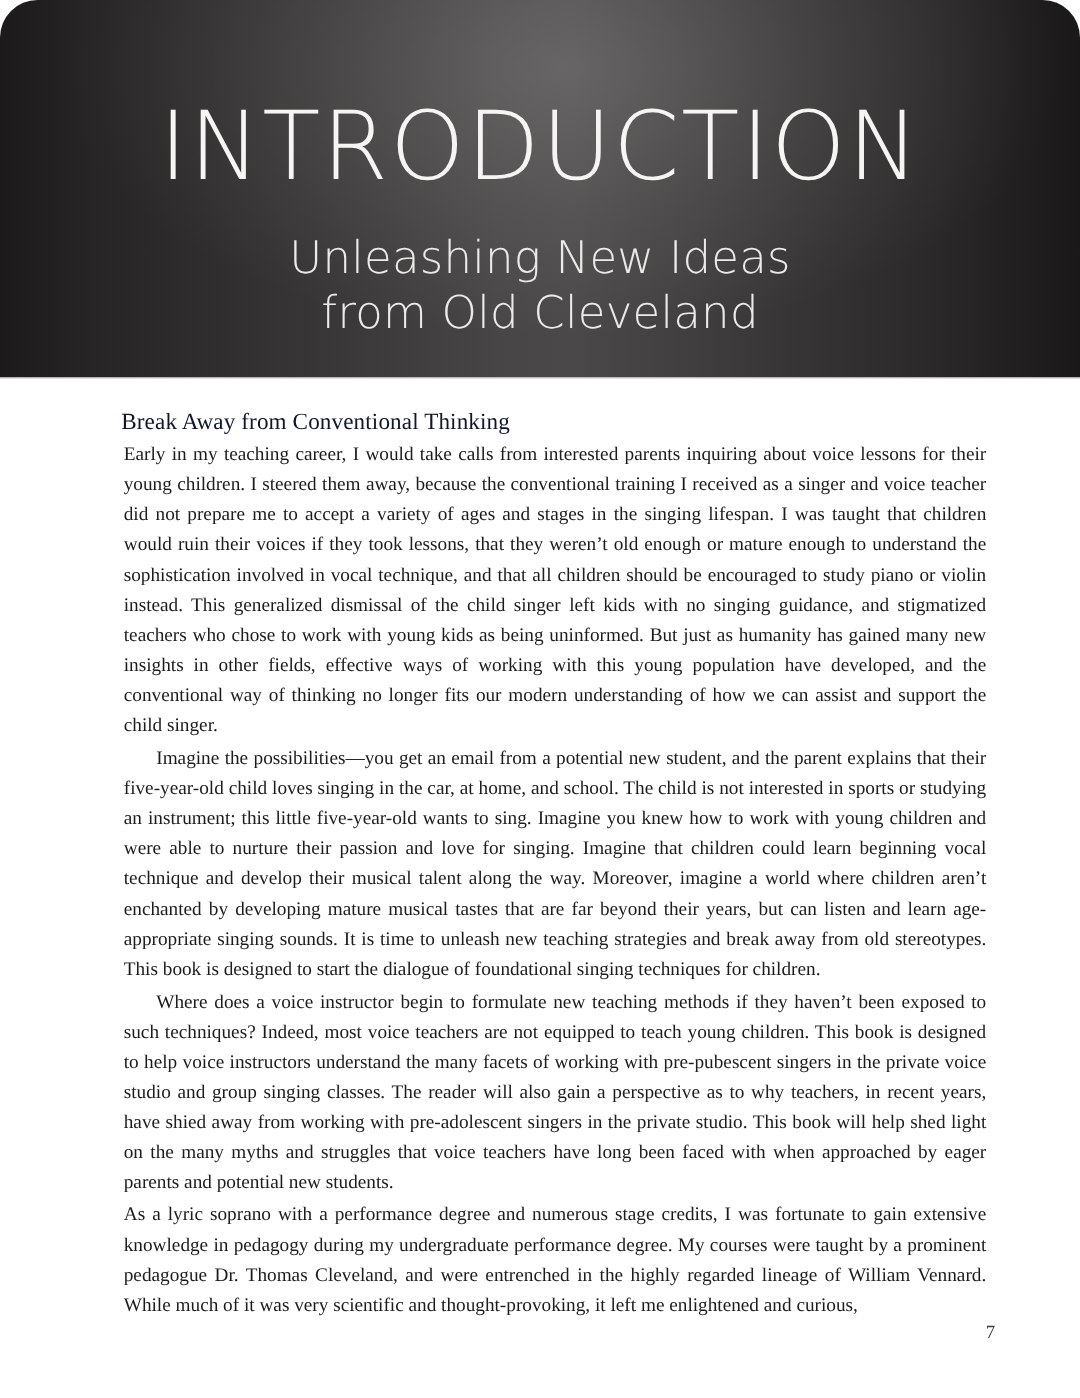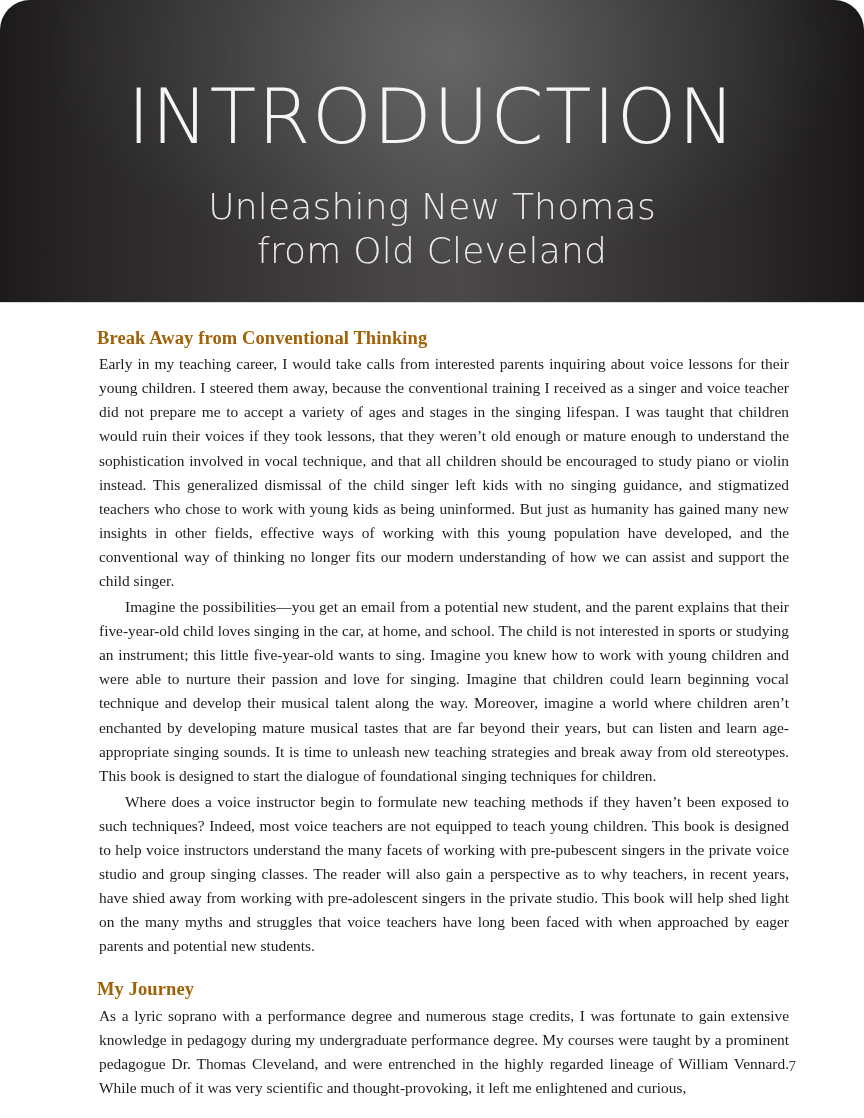--- a/index.html
+++ b/index.html
@@ -79,23 +79,23 @@
 
   
   .content {
     position: absolute;
     left: 97px;
     top: 327px;
     width: 694px;
   }
   h2.section-heading {
     font-family: "Liberation Serif", "DejaVu Serif", serif;
-    font-weight: bold;
+    font-weight: normal;
     font-size: 18.5px;
-    color: #a16207;
+    color: #0f172a;
     margin: 0 0 2px 0;
     line-height: 1.25;
     letter-spacing: 0.1px;
   }
   h2.section-heading.journey {
     margin-top: 20px;
   }
   p.body-par {
     font-family: "Liberation Serif", "DejaVu Serif", serif;
     font-size: 15.4px;
@@ -122,33 +122,32 @@
 </style>
 </head>
 <body>
 
 <div class="page">
 
   <div class="banner">
     <div class="banner-inner">
       <h1 class="chapter-title">INTRODUCTION</h1>
       <div class="chapter-subtitle">
-        <span class="sub-line">Unleashing New Thomas</span>
+        <span class="sub-line">Unleashing New Ideas</span>
         <span class="sub-line">from Old Cleveland</span>
       </div>
     </div>
   </div>
 
   <div class="content">
 
     <h2 class="section-heading">Break Away from Conventional Thinking</h2>
     <p class="body-par">Early in my teaching career, I would take calls from interested parents inquiring about voice lessons for their young children. I steered them away, because the conventional training I received as a singer and voice teacher did not prepare me to accept a variety of ages and stages in the singing lifespan. I was taught that children would ruin their voices if they took lessons, that they weren’t old enough or mature enough to understand the sophistication involved in vocal technique, and that all children should be encouraged to study piano or violin instead. This generalized dismissal of the child singer left kids with no singing guidance, and stigmatized teachers who chose to work with young kids as being uninformed. But just as humanity has gained many new insights in other fields, effective ways of working with this young population have developed, and the conventional way of thinking no longer fits our modern understanding of how we can assist and support the child singer.</p>
     <p class="body-par indent">Imagine the possibilities—you get an email from a potential new student, and the parent explains that their five-year-old child loves singing in the car, at home, and school. The child is not interested in sports or studying an instrument; this little five-year-old wants to sing. Imagine you knew how to work with young children and were able to nurture their passion and love for singing. Imagine that children could learn beginning vocal technique and develop their musical talent along the way. Moreover, imagine a world where children aren’t enchanted by developing mature musical tastes that are far beyond their years, but can listen and learn age-appropriate singing sounds. It is time to unleash new teaching strategies and break away from old stereotypes. This book is designed to start the dialogue of foundational singing techniques for children.</p>
     <p class="body-par indent">Where does a voice instructor begin to formulate new teaching methods if they haven’t been exposed to such techniques? Indeed, most voice teachers are not equipped to teach young children. This book is designed to help voice instructors understand the many facets of working with pre-pubescent singers in the private voice studio and group singing classes. The reader will also gain a perspective as to why teachers, in recent years, have shied away from working with pre-adolescent singers in the private studio. This book will help shed light on the many myths and struggles that voice teachers have long been faced with when approached by eager parents and potential new students.</p>
 
-    <h2 class="section-heading journey">My Journey</h2>
     <p class="body-par">As a lyric soprano with a performance degree and numerous stage credits, I was fortunate to gain extensive knowledge in pedagogy during my undergraduate performance degree. My courses were taught by a prominent pedagogue Dr. Thomas Cleveland, and were entrenched in the highly regarded lineage of William Vennard. While much of it was very scientific and thought-provoking, it left me enlightened and curious,</p>
 
   </div>
 
   <div class="page-number">7</div>
 
 </div>
 
 </body></html>

